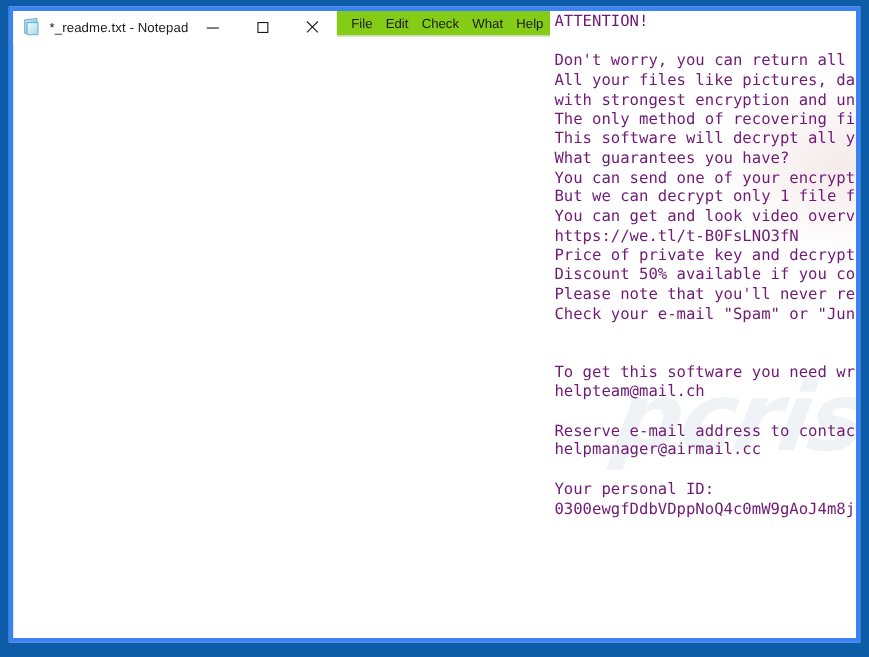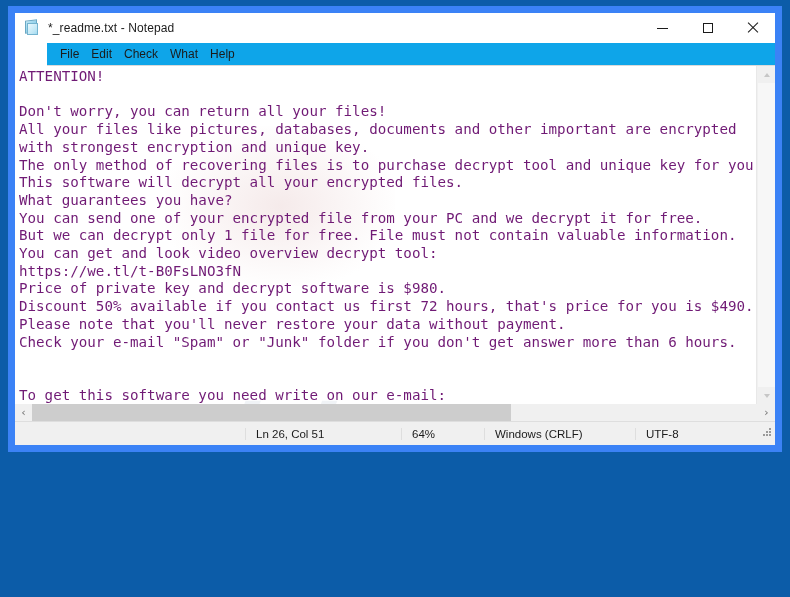--- a/index.html
+++ b/index.html
@@ -21,26 +21,26 @@
     inset: 0;
     background: #0c5ca8;
   }
 
   
   #window {
     position: absolute;
     left: 8px;
     top: 6px;
     width: 774px;
-    height: 446px;
+    height: 578px;
     background: #ffffff;
-    border: 7px solid #3b82f6;
+    border: 4px solid #3b82f6;
     box-sizing: border-box;
     display: flex;
-    flex-direction: column;
+    flex-direction: row;
     overflow: hidden;
   }
 
   
   #titlebar {
     height: 30px;
     min-height: 30px;
     background: #ffffff;
     display: flex;
     align-items: center;
@@ -121,26 +121,25 @@
     width: 14px; height: 1px;
     background: #1b1b1b;
   }
   .cap-close .x:before { transform: rotate(45deg); }
   .cap-close .x:after  { transform: rotate(-45deg); }
 
   
   #menubar {
     height: 22px;
     min-height: 22px;
-    background: #0ea5e9;
+    background: #84cc16;
     display: flex;
     align-items: center;
     padding-left: 7px;
     border-bottom: 1px solid #dadada;
-    margin-left: 32px;
   }
   .menu-item {
     font-size: 12px;
     color: #1b1b1b;
     padding: 2px 6px 3px 6px;
     cursor: default;
     white-space: nowrap;
   }
 
   

